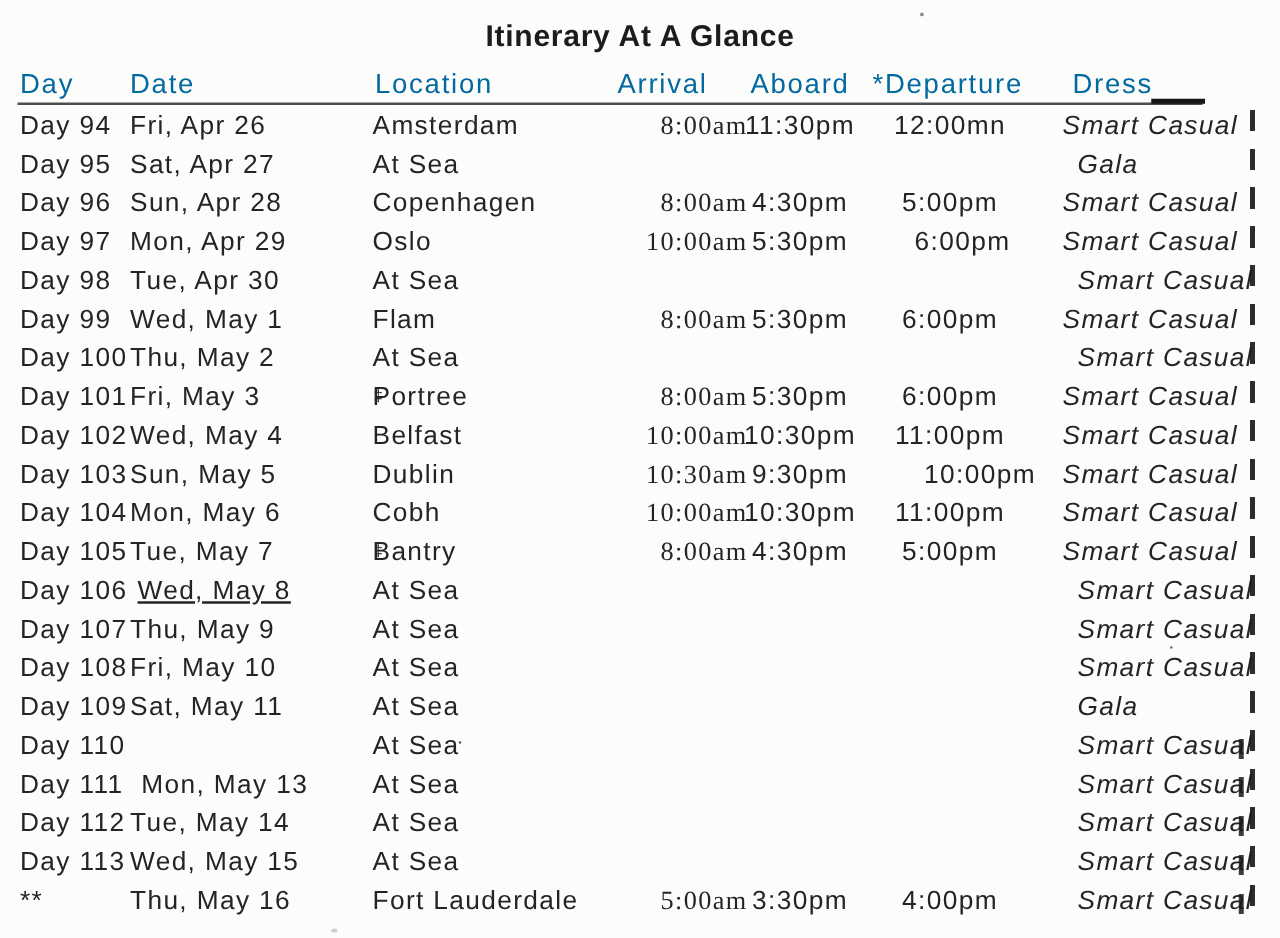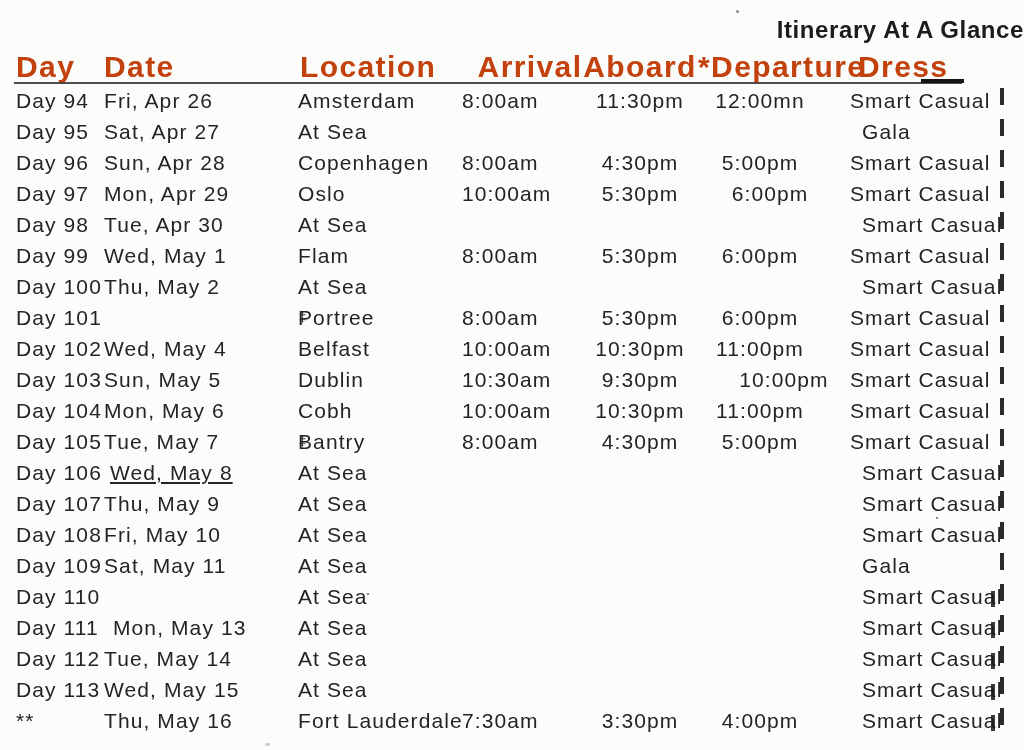--- a/index.html
+++ b/index.html
@@ -7,27 +7,27 @@
   body {
     width:1024px; height:750px; overflow:hidden;
     background:var(--paper);
     font-family:"Liberation Sans", sans-serif;
     color:var(--ink);
   }
   .page { position:relative; width:1024px; height:750px; }
 
   .title {
     position:absolute; top:16px; left:0; right:0;
-    text-align:right;
+    text-align:center;
     font-size:24px; font-weight:700; letter-spacing:0.6px;
     color:#1c1c1c;
   }
 
   .header-row { position:absolute; top:52px; left:0; right:0; height:30px;
-    font-size:30px; font-weight:700; letter-spacing:1.4px; color:#c2410c; }
+    font-size:22px; font-weight:400; letter-spacing:1.4px; color:#0369a1; }
   .header-row span { position:absolute; top:0; line-height:30px; white-space:nowrap; }
   .h-day   { left:16px; }
   .h-date  { left:104px; }
   .h-loc   { left:300px; }
   .h-arr   { left:462px; width:136px; text-align:center; }
   .h-abd   { left:578px; width:124px; text-align:center; }
   .h-dep   { left:698px; width:124px; text-align:left; }
   .h-dress { left:858px; }
 
   .header-rule {
@@ -39,24 +39,24 @@
     background:#151515;
   }
 
   .table-body { position:absolute; top:85px; left:0; right:0; }
   .row { position:relative; height:31px; font-size:21px; letter-spacing:1.1px;
     color:#242424; white-space:nowrap; }
   .row span { position:absolute; top:0; line-height:31px; }
   .c-day   { left:16px; }
   .c-date  { left:104px; }
   .c-loc   { left:298px; }
-  .c-arr   { left:462px; width:136px; text-align:left; }
+  .c-arr   { left:462px; width:136px; text-align:right;font-family:Liberation Serif, serif; }
   .c-abd   { left:578px; width:124px; text-align:center; }
   .c-dep   { left:698px; width:124px; text-align:center; }
-  .c-dress { left:850px; }
+  .c-dress { left:850px;font-style:italic; }
 
   
   .row:nth-child(4)  .c-dep  { left:708px; }
   .row:nth-child(10) .c-dep  { left:722px; }
   .row:nth-child(13) .c-date { left:110px;text-decoration:underline; }
   .row:nth-child(17) .c-date { left:110px; }
   .row:nth-child(18) .c-date { left:113px; }
   .row:nth-child(2)  .c-dress, .row:nth-child(5)  .c-dress, .row:nth-child(7)  .c-dress,
   .row:nth-child(13) .c-dress, .row:nth-child(14) .c-dress, .row:nth-child(15) .c-dress,
   .row:nth-child(16) .c-dress, .row:nth-child(17) .c-dress, .row:nth-child(18) .c-dress,
@@ -167,20 +167,21 @@
       <span class="c-date">Thu, May 2</span>
       <span class="c-loc"><span>At Sea</span><sup></sup></span>
       <span class="c-arr"></span>
       <span class="c-abd"></span>
       <span class="c-dep"></span>
       <span class="c-dress">Smart Casual</span>
     </div>
 
     <div class="row">
       <span class="c-day">Day 101</span>
+      <span class="c-date">Fri, May 3</span>
       <span class="c-loc"><span>Portree</span><sup>‡</sup></span>
       <span class="c-arr">8:00am</span>
       <span class="c-abd">5:30pm</span>
       <span class="c-dep">6:00pm</span>
       <span class="c-dress">Smart Casual</span>
     </div>
 
     <div class="row">
       <span class="c-day">Day 102</span>
       <span class="c-date">Wed, May 4</span>
@@ -297,21 +298,21 @@
       <span class="c-arr"></span>
       <span class="c-abd"></span>
       <span class="c-dep"></span>
       <span class="c-dress">Smart Casual</span>
     </div>
 
     <div class="row">
       <span class="c-day">**</span>
       <span class="c-date">Thu, May 16</span>
       <span class="c-loc"><span>Fort Lauderdale</span><sup></sup></span>
-      <span class="c-arr">7:30am</span>
+      <span class="c-arr">5:00am</span>
       <span class="c-abd">3:30pm</span>
       <span class="c-dep">4:00pm</span>
       <span class="c-dress">Smart Casual</span>
     </div>
   </div>
 
   <div class="edge-marks"></div>
   <div class="edge-marks-2"></div>
   <span class="speck speck-1"></span>
   <span class="speck speck-2"></span>

